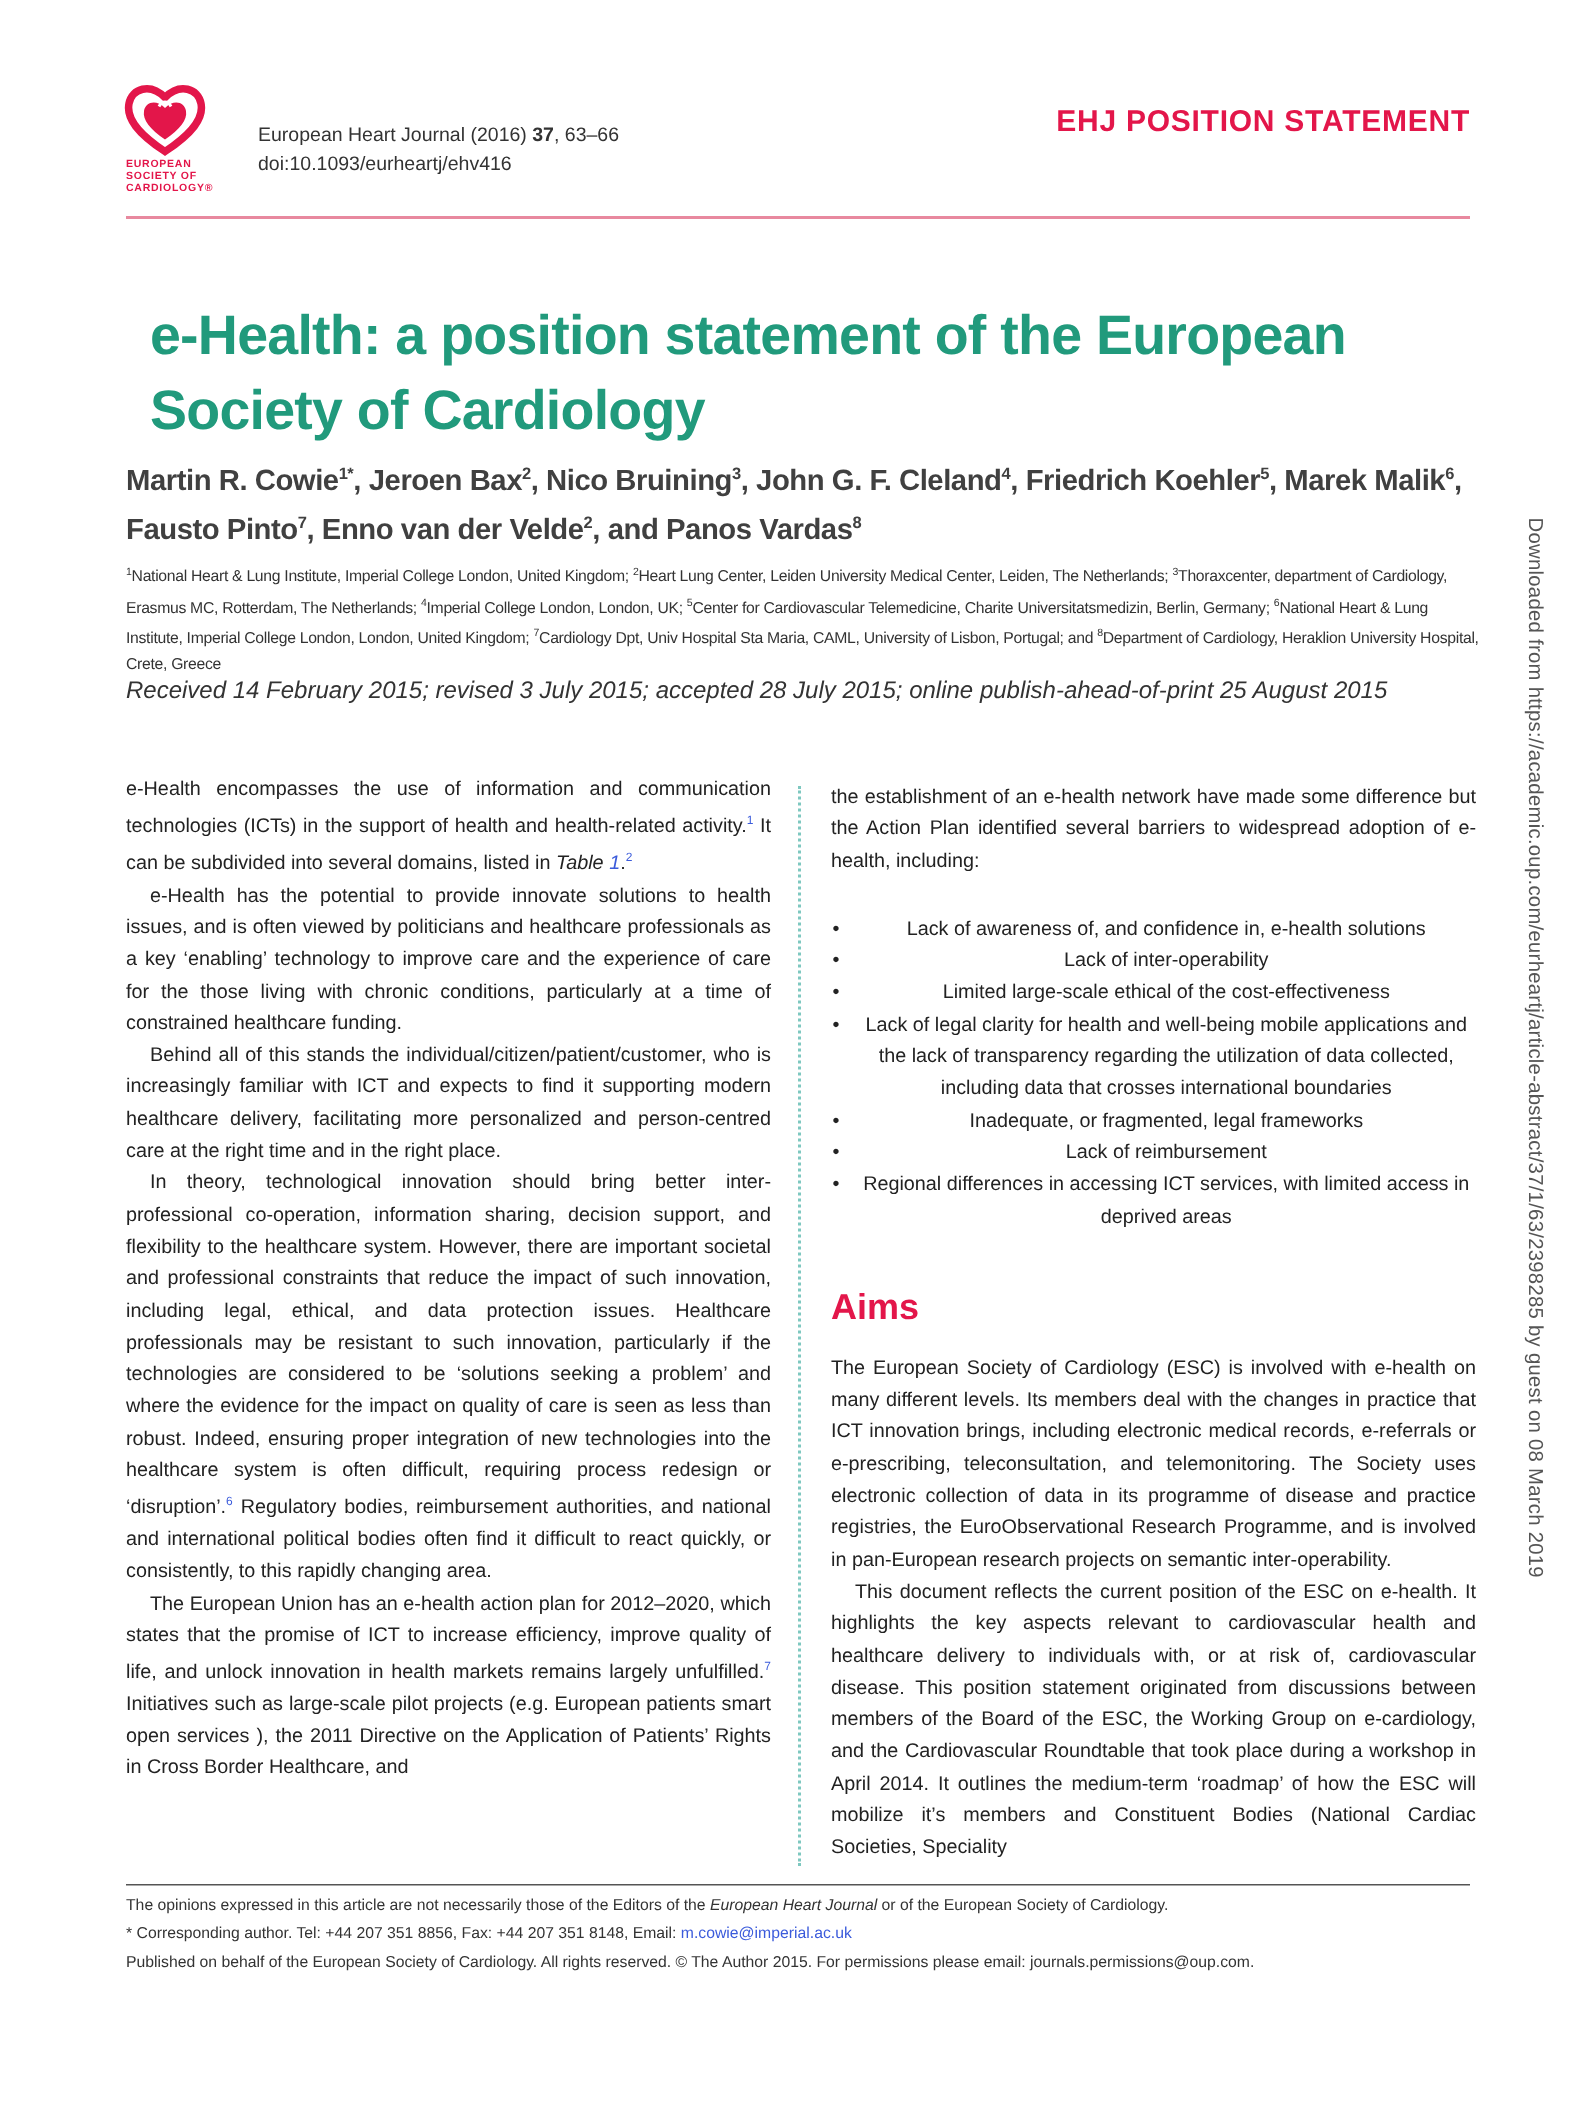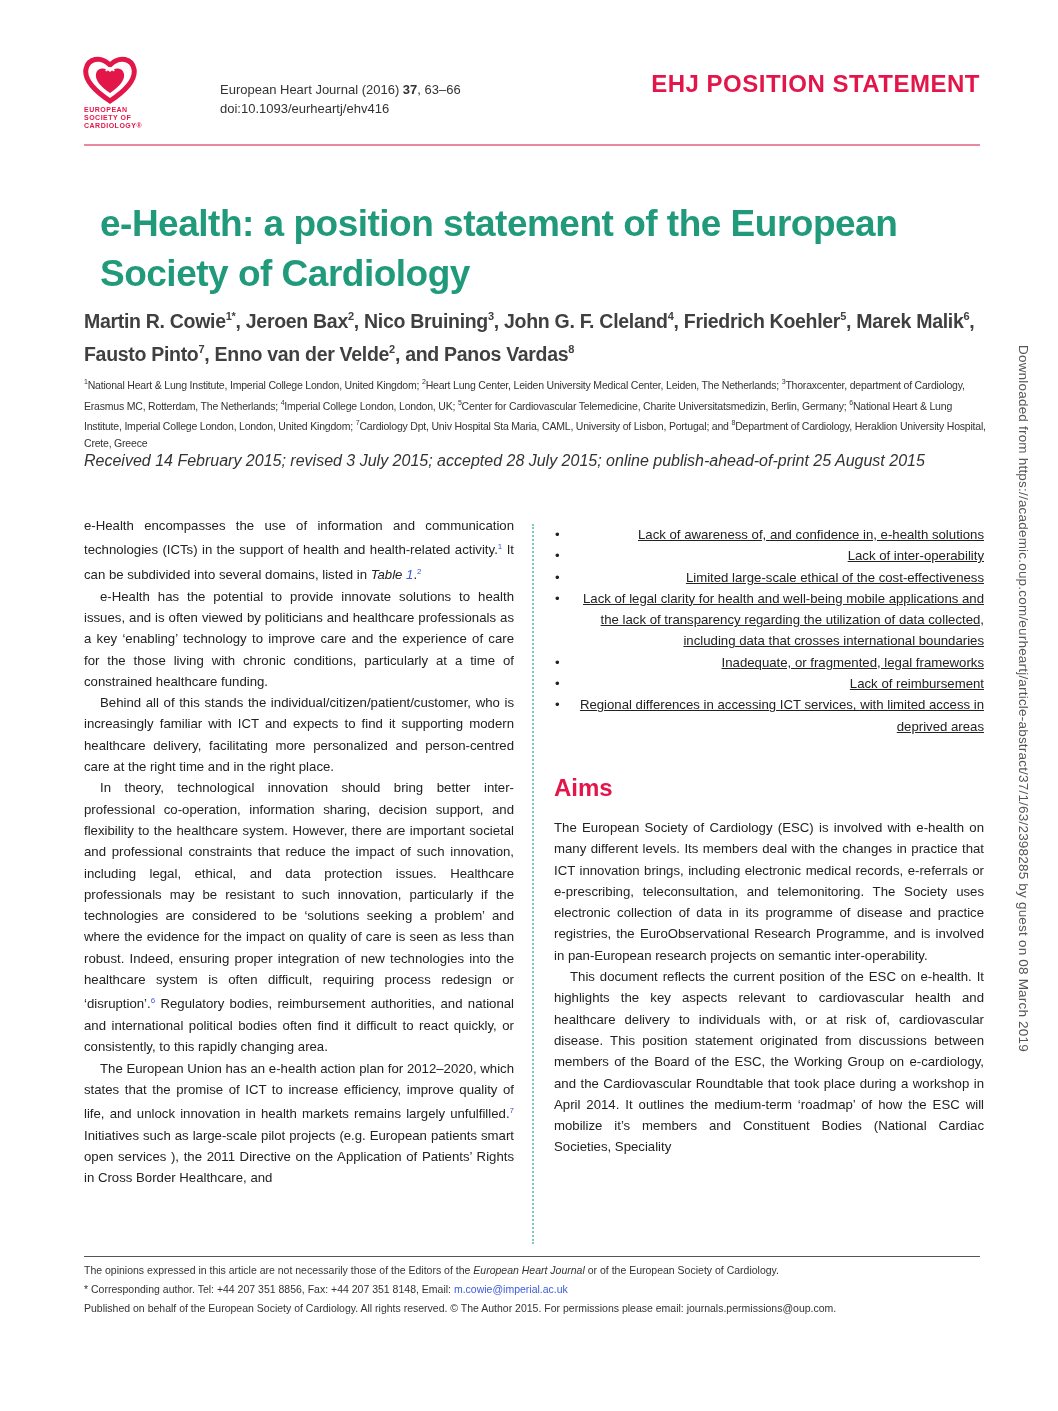--- a/index.html
+++ b/index.html
@@ -2,23 +2,23 @@
 <html><head>
 <meta charset="utf-8">
 <style>
   html, body { margin: 0; padding: 0; background: #ffffff; }
   body { width: 1058px; height: 1411px; position: relative; overflow: hidden;
          font-family: "Liberation Sans", sans-serif; color: #222; }
   .logo { position: absolute; left: 82px; top: 55px; width: 70px; height: 80px; }
   .logo svg { display: block; }
   .logo-text { position: absolute; left: 84px; top: 106px; font-size: 7px; line-height: 8px;
                color: #e3164a; letter-spacing: 0.5px; font-weight: bold; }
-  .journal-info { position: absolute; left: 172px; top: 80px; font-size: 13px; line-height: 19px; color: #333; margin-left: 48px; }
+  .journal-info { position: absolute; left: 172px; top: 80px; font-size: 13px; line-height: 19px; color: #333; }
   .journal-info b { font-weight: bold; }
-  .section-label { position: absolute; right: 78px; top: 70px; font-size: 24px; font-weight: bold;
+  .section-label { position: absolute; right: 78px; top: 70px; font-size: 20px; font-weight: bold;
                    color: #e3164a; letter-spacing: 0.5px; }
   .header-rule { position: absolute; left: 84px; right: 78px; top: 144px; height: 2px; background: #e8899f; }
   .title { position: absolute; left: 84px; top: 183px; width: 900px; font-size: 37px; line-height: 50px;
            font-weight: bold; color: #219a7c; letter-spacing: -0.5px; }
   .authors { position: absolute; left: 84px; top: 302px; width: 910px; font-size: 19.5px; line-height: 28px;
              font-weight: bold; color: #404040; letter-spacing: -0.3px; }
   .authors sup { font-size: 11px; }
   .affil { position: absolute; left: 84px; top: 373px; width: 905px; font-size: 10.5px; line-height: 17px;
            color: #333; letter-spacing: -0.2px; }
   .affil sup { font-size: 7px; }
@@ -26,21 +26,21 @@
   .col { position: absolute; top: 515px; width: 430px; font-size: 13.2px; line-height: 21.3px; color: #222;
          text-align: justify; }
   .col-left { left: 84px; }
   .col-right { left: 554px; top: 520px; }
   .col p { margin: 0; }
   .col p.indent { text-indent: 16px; }
   .col h2 { font-size: 24px; line-height: 30px; color: #e3164a; margin: 4px 0 14px 0; font-weight: bold; }
   .col sup { font-size: 8px; color: #3b5bdb; }
   .col .ital { font-style: italic; }
   .col .link { color: #3b5bdb; }
-  ul.barriers { list-style: none; margin: 4px 0 0 0; padding: 0; text-align: right; text-decoration: underline; }
+  ul.barriers { list-style: none; margin: 24px 0 0 0; padding: 0; text-align: center; }
   ul.barriers li { position: relative; padding-left: 17px; }
   ul.barriers li::before { content: "\2022"; position: absolute; left: 1px; top: 0; }
   .aims-head { margin-top: 36px !important; }
   .divider { position: absolute; left: 532px; top: 524px; height: 720px; width: 0;
              border-left: 2px dotted #7ec8c0; }
   .footer-rule { position: absolute; left: 84px; right: 78px; top: 1256px; height: 1px; background: #555; }
   .footer { position: absolute; left: 84px; top: 1261px; width: 900px; font-size: 10.5px; line-height: 19px; color: #333; }
   .footer .ital { font-style: italic; }
   .footer .email { color: #3b5bdb; }
   .side-stamp { position: absolute; left: 1016px; top: 345px; writing-mode: vertical-rl;
@@ -80,20 +80,21 @@
   <p><span>e-Health encompasses the use of information and communication technologies (ICTs) in the support of health and health-related activity.</span><sup>1</sup><span> It can be subdivided into several domains, listed in </span><span class="ital">Table </span><span class="ital link">1</span><span>.</span><sup>2</sup></p>
   <p class="indent">e-Health has the potential to provide innovate solutions to health issues, and is often viewed by politicians and healthcare professionals as a key ‘enabling’ technology to improve care and the experience of care for the those living with chronic conditions, particularly at a time of constrained healthcare funding.</p>
   <p class="indent">Behind all of this stands the individual/citizen/patient/customer, who is increasingly familiar with ICT and expects to find it supporting modern healthcare delivery, facilitating more personalized and person-centred care at the right time and in the right place.</p>
   <p class="indent"><span>In theory, technological innovation should bring better inter-professional co-operation, information sharing, decision support, and flexibility to the healthcare system. However, there are important societal and professional constraints that reduce the impact of such innovation, including legal, ethical, and data protection issues. Healthcare professionals may be resistant to such innovation, particularly if the technologies are considered to be ‘solutions seeking a problem’ and where the evidence for the impact on quality of care is seen as less than robust. Indeed, ensuring proper integration of new technologies into the healthcare system is often difficult, requiring process redesign or ‘disruption’.</span><sup>6</sup><span> Regulatory bodies, reimbursement authorities, and national and international political bodies often find it difficult to react quickly, or consistently, to this rapidly changing area.</span></p>
   <p class="indent"><span>The European Union has an e-health action plan for 2012–2020, which states that the promise of ICT to increase efficiency, improve quality of life, and unlock innovation in health markets remains largely unfulfilled.</span><sup>7</sup><span> Initiatives such as large-scale pilot projects (e.g. European patients smart open services ), the 2011 Directive on the Application of Patients’ Rights in Cross Border Healthcare, and</span></p>
 </div>
 
 <div class="divider"></div>
 
 <div class="col col-right">
+  <p>the establishment of an e-health network have made some difference but the Action Plan identified several barriers to widespread adoption of e-health, including:</p>
   <ul class="barriers">
     <li>Lack of awareness of, and confidence in, e-health solutions</li>
     <li>Lack of inter-operability</li>
     <li>Limited large-scale ethical of the cost-effectiveness</li>
     <li>Lack of legal clarity for health and well-being mobile applications and the lack of transparency regarding the utilization of data collected, including data that crosses international boundaries</li>
     <li>Inadequate, or fragmented, legal frameworks</li>
     <li>Lack of reimbursement</li>
     <li>Regional differences in accessing ICT services, with limited access in deprived areas</li>
   </ul>
   <h2 class="aims-head">Aims</h2>

